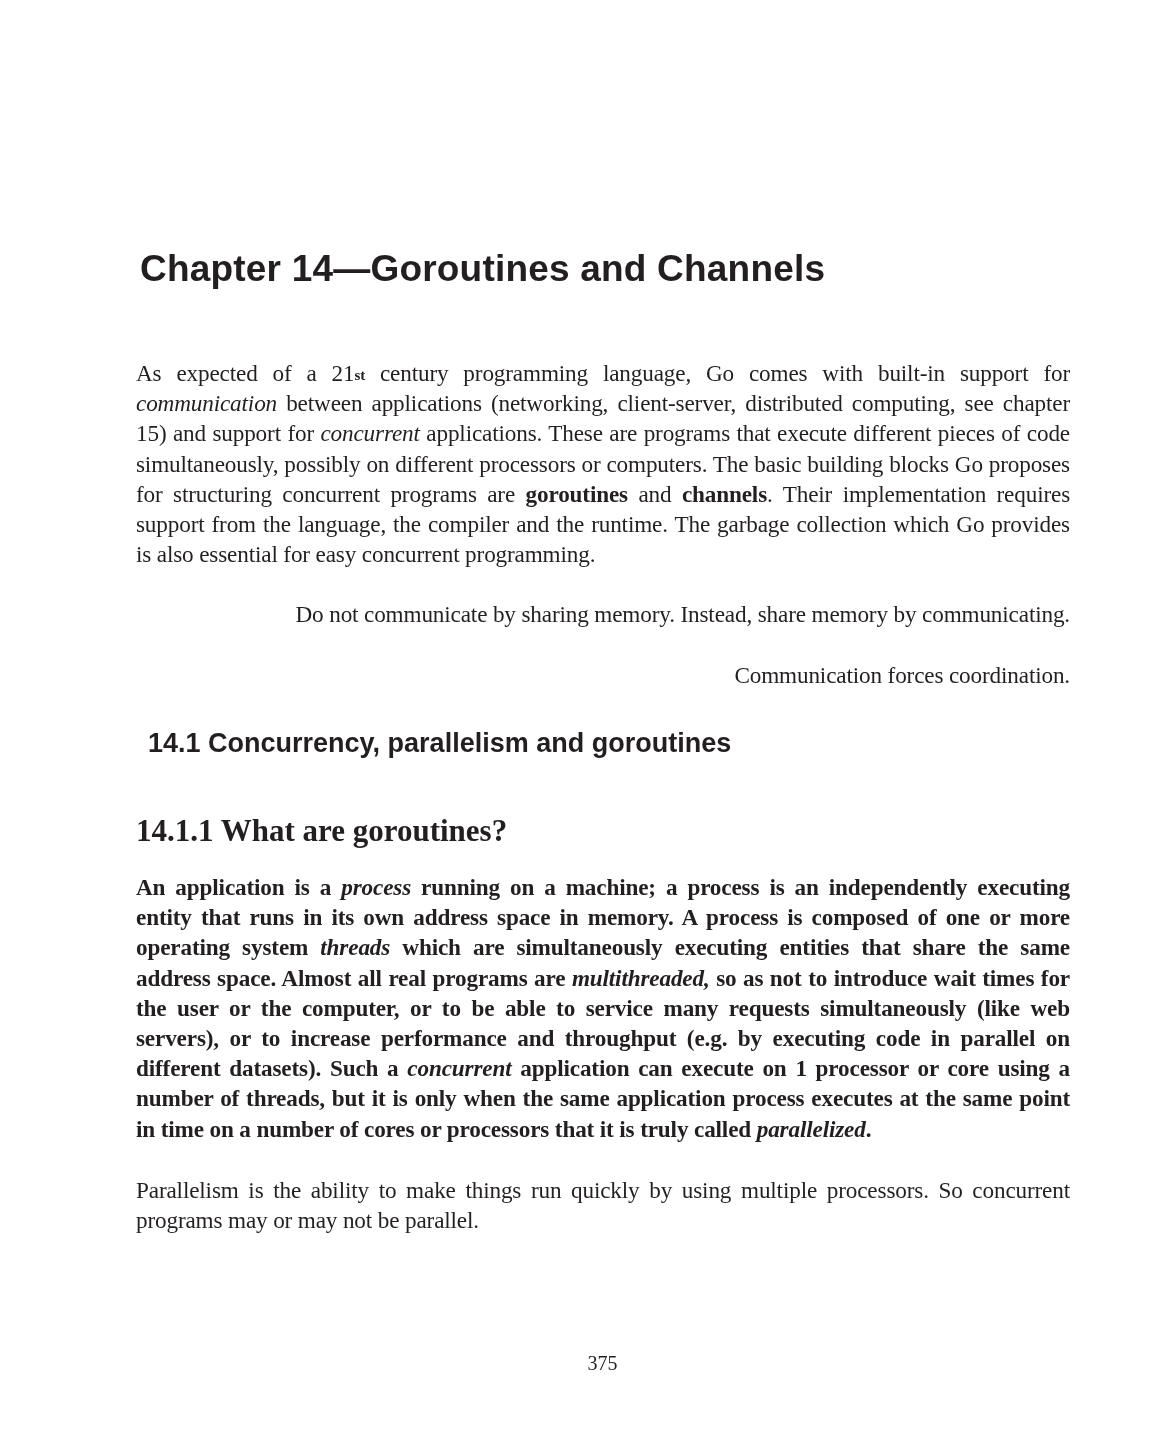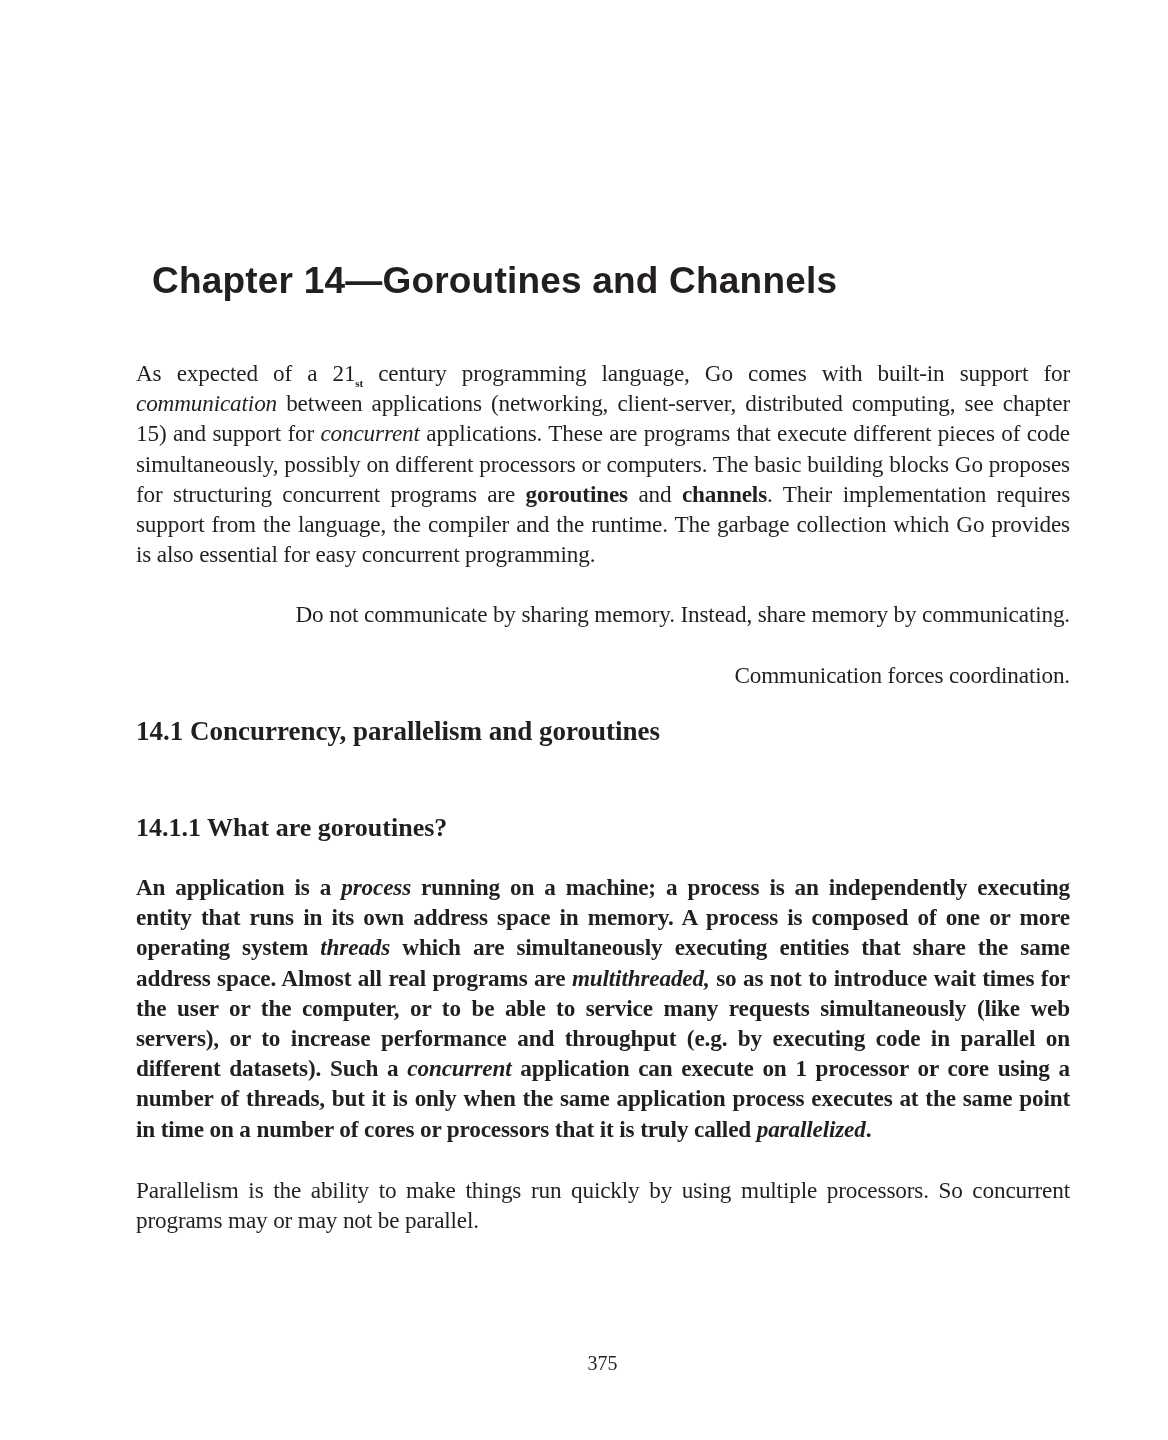--- a/index.html
+++ b/index.html
@@ -1,39 +1,39 @@
 <!DOCTYPE html>
 <html><head>
   <meta charset="utf-8">
   <style>
     html, body { margin: 0; padding: 0; background: #ffffff; }
     body { width: 1168px; height: 1440px; position: relative; overflow: hidden; color: #231f20; }
     .chapter-title {
-      position: absolute; left: 136px; top: 244px; margin: 16px;
+      position: absolute; left: 136px; top: 244px; margin: 4px;
       font-family: "Liberation Sans", sans-serif; font-weight: bold;
       font-size: 37px; letter-spacing: 0.2px; color: #231f20; white-space: nowrap;
     }
     .body-text {
       font-family: "Liberation Serif", serif; font-size: 23.2px; line-height: 30.2px;
       text-align: justify; margin: 0; letter-spacing: -0.15px;
     }
     .p1 { position: absolute; left: 136px; width: 934px; top: 358px; }
     .p2 { position: absolute; left: 136px; width: 934px; top: 599px; text-align: right; }
     .p3 { position: absolute; left: 136px; width: 934px; top: 660px; text-align: right; }
     .h2 {
-      position: absolute; left: 136px; top: 716px; margin: 0;
-      font-family: Liberation Serif, serif; font-weight: bold; font-size: 27px; white-space: nowrap;
+      position: absolute; left: 136px; top: 716px; margin: 12px;
+      font-family: Liberation Sans, sans-serif; font-weight: bold; font-size: 27px; white-space: nowrap;
     }
     .h3 {
       position: absolute; left: 136px; top: 813px; margin: 0;
-      font-family: "Liberation Serif", serif; font-weight: bold; font-size: 26px; white-space: nowrap;
+      font-family: "Liberation Serif", serif; font-weight: bold; font-size: 31px; white-space: nowrap;
     }
     .p4 { position: absolute; left: 136px; width: 934px; top: 872px; font-weight: bold; }
     .p5 { position: absolute; left: 136px; width: 934px; top: 1175px; }
-    sup { font-size: 11px; vertical-align: top; position: relative; top: 10px; font-weight: bold; }
+    sup { font-size: 15px; vertical-align: top; position: relative; top: 2px; font-weight: bold; }
     .page-number {
       position: absolute; left: 0; width: 1205px; text-align: center; top: 1352px;
       font-family: "Liberation Serif", serif; font-size: 20px;
     }
   </style>
 </head>
 <body>
 
 <h1 class="chapter-title">Chapter 14—Goroutines and Channels</h1>
 

